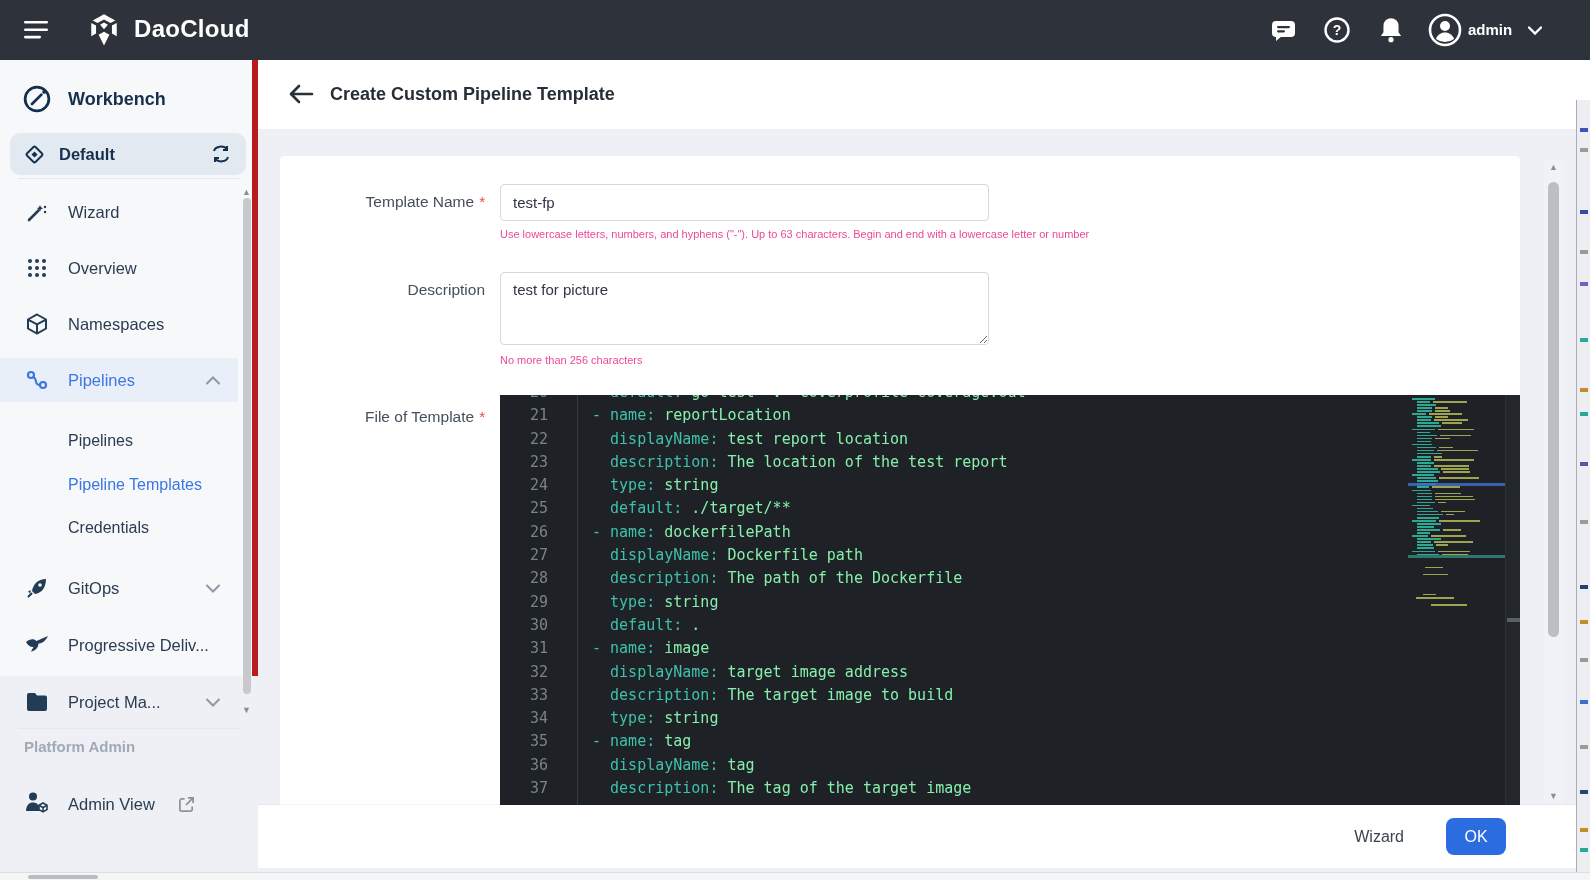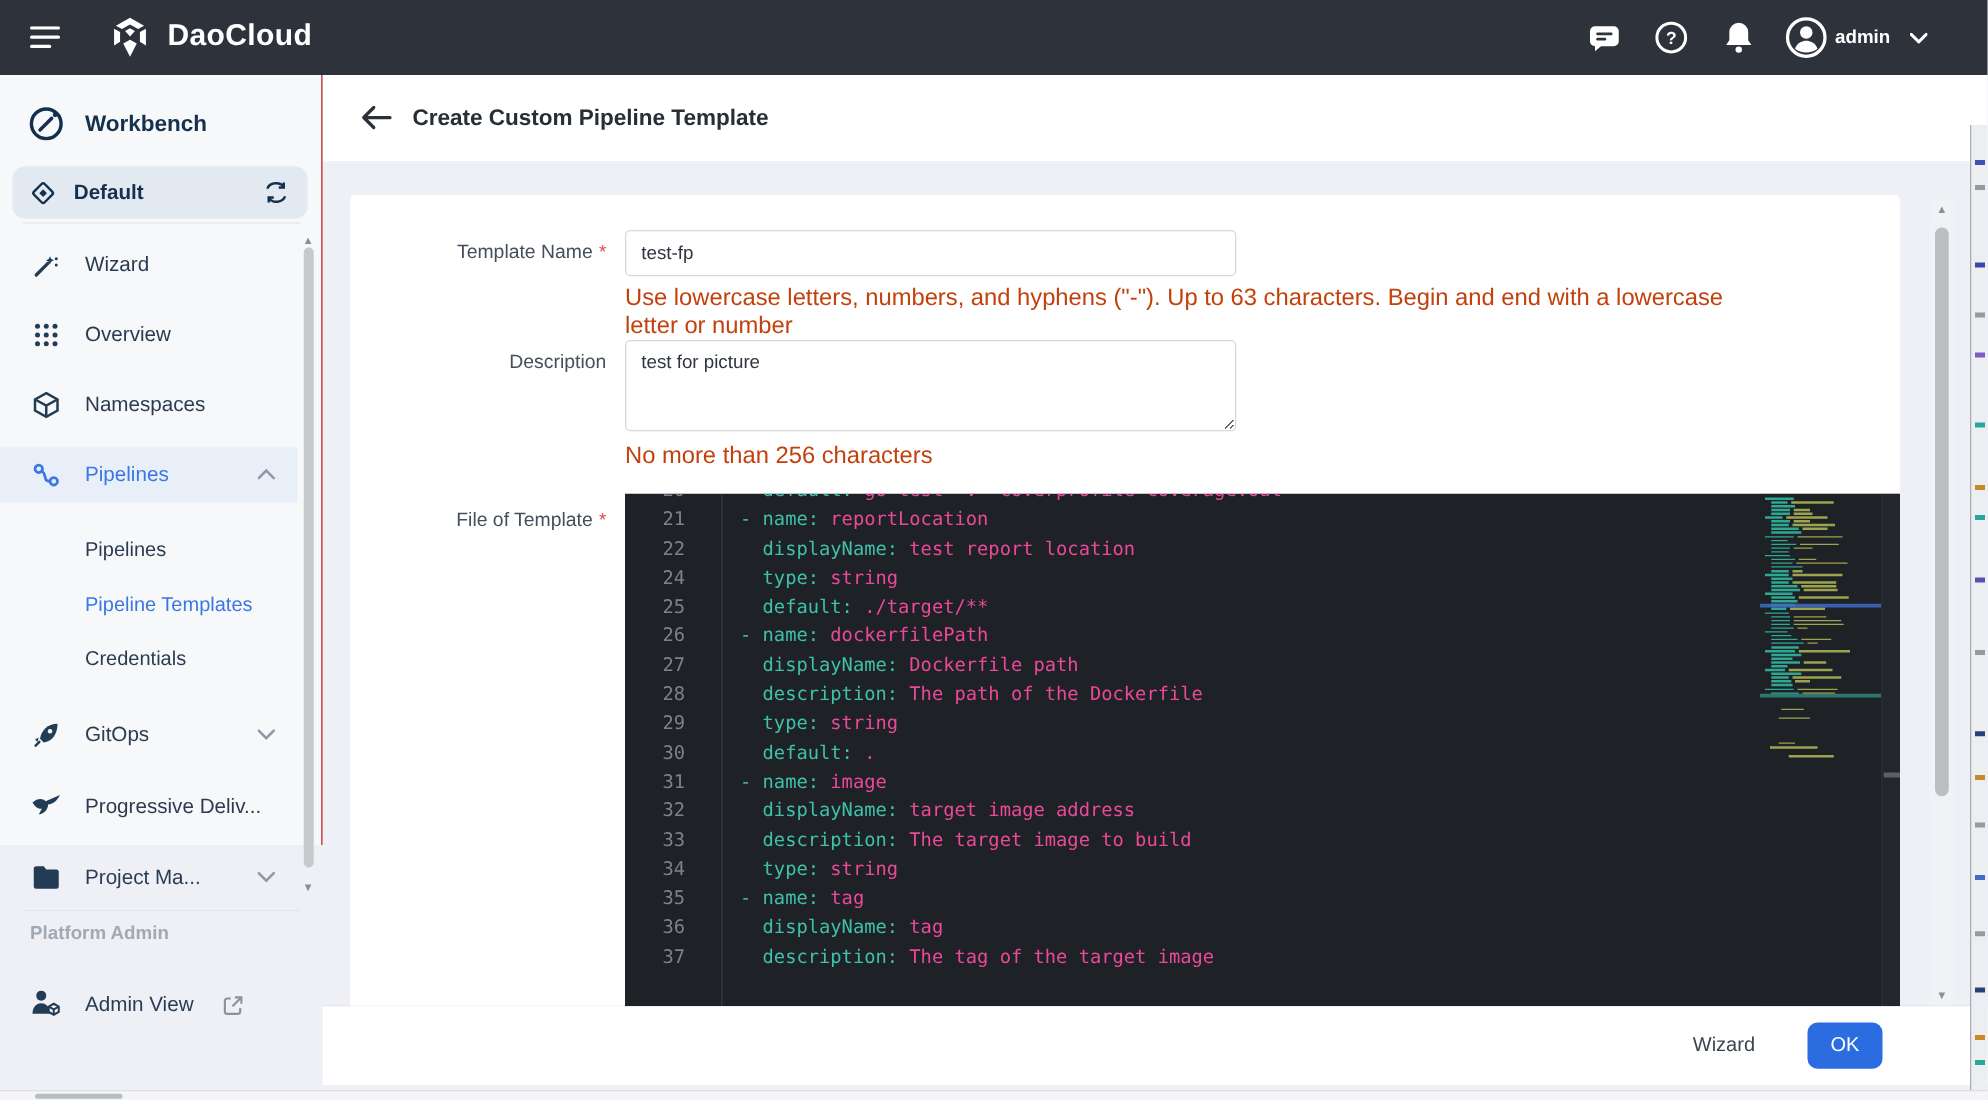--- a/index.html
+++ b/index.html
@@ -6,21 +6,21 @@
   html,body { width:1590px; height:880px; overflow:hidden; font-family:"Liberation Sans", sans-serif; background:#eef0f5; }
 
   
   #navbar { position:absolute; left:0; top:0; width:1590px; height:60px; background:#2e333b; z-index:30; }
   #navbar svg { display:block; }
   .nav-icon-btn { position:absolute; top:0; height:60px; display:flex; align-items:center; justify-content:center; cursor:pointer; }
   #brand-text { position:absolute; left:134px; top:15px; color:#fff; font-size:24px; font-weight:bold; letter-spacing:.3px; }
   #nav-username { position:absolute; left:1468px; top:21px; color:#fff; font-size:15px; font-weight:600; }
 
   
-  #sidebar { position:absolute; left:0; top:60px; width:258px; height:616px; background:#f7f8fa; border-right:1px solid #b91c1c; z-index:20; }
+  #sidebar { position:absolute; left:0; top:60px; width:258px; height:616px; background:#f7f8fa; border-right:6px solid #b91c1c; z-index:20; }
   #workbench-row { position:absolute; left:22px; top:24px; display:flex; align-items:center; gap:16px; }
   #workbench-row .wb-label { font-size:18px; font-weight:bold; color:#16304d; }
   #workspace-pill { position:absolute; left:10px; top:73px; width:236px; height:42px; background:#e3e9f1; border-radius:10px; display:flex; align-items:center; padding:0 14px; cursor:pointer; }
   #workspace-pill .ws-label { font-size:16.5px; font-weight:bold; color:#16304d; margin-left:14px; flex:1; }
   .side-divider { position:absolute; left:18px; width:222px; height:1px; background:#e4e7eb; }
   .menu-item { position:absolute; left:0; width:238px; height:44px; display:flex; align-items:center; cursor:pointer; }
   .menu-item .mi-icon { position:absolute; left:24px; width:26px; display:flex; justify-content:center; }
   .menu-item .mi-label { position:absolute; left:68px; font-size:16.5px; font-weight:500; color:#2b3c52; white-space:nowrap; }
   .menu-item .mi-chevron { position:absolute; left:206px; }
   .menu-item.active-parent { background:#e9eff9; }
@@ -40,33 +40,33 @@
   
   #main { position:absolute; left:258px; top:60px; width:1332px; height:820px; background:#eef0f5; }
   #page-header { position:absolute; left:0; top:0; width:1332px; height:70px; background:#fff; border-bottom:1px solid #eceef1; }
   #back-btn { position:absolute; left:30px; top:23px; width:28px; height:26px; cursor:pointer; }
   #page-title { position:absolute; left:72px; top:24px; font-size:18px; font-weight:bold; color:#272e36; }
   #card { position:absolute; left:22px; top:96px; width:1240px; height:649px; background:#fff; border-radius:4px 4px 0 0; }
 
   
   .form-label { position:absolute; left:0; width:205px; text-align:right; font-size:15.5px; color:#454f5b; line-height:36px; }
   .req-star { color:#e5484d; margin-left:5px; font-size:15px; }
-  .hint { position:absolute; left:220px; font-size:19px; color:#c2410c; }
+  .hint { position:absolute; left:220px; font-size:11px; color:#ec4899; }
   #tpl-name-input { position:absolute; left:220px; top:28px; width:489px; height:37px; border:1px solid #d4d9df; border-radius:4px; padding:0 12px; font-size:15px; color:#2f3640; font-family:"Liberation Sans",sans-serif; outline:none; background:#fff; }
   #desc-textarea { position:absolute; left:220px; top:116px; width:489px; height:73px; border:1px solid #d4d9df; border-radius:4px; padding:8px 12px; font-size:15px; color:#2f3640; font-family:"Liberation Sans",sans-serif; outline:none; resize:vertical; background:#fff; }
 
   
   #editor { position:absolute; left:220px; top:239px; width:1020px; height:410px; background:#1e2227; overflow:hidden; }
   #editor-lines { position:absolute; left:0; top:-14px; width:1020px; }
   .code-line { position:relative; height:23.3px; font-family:"DejaVu Sans Mono", monospace; font-size:15px; line-height:23.3px; white-space:pre; }
   .ln-num { position:absolute; left:0; top:0; width:48px; text-align:right; color:#7b828c; }
   .code-text { position:absolute; left:92px; top:0; }
   .t-ind { color:#45c0a9; }
   .t-key { color:#3fc0a9; }
-  .t-val { color:#ec4899; }
+  .t-val { color:#86efac; }
   #indent-guide { position:absolute; left:77px; top:0; bottom:0; width:1px; background:#343b42; }
   #minimap { position:absolute; left:908px; top:0; width:97px; height:410px; background:#1e2227; cursor:pointer; }
   #editor-vscroll { position:absolute; left:1005px; top:0; width:15px; height:410px; background:#23272c; border-left:1px solid #2c3137; }
   #editor-vscroll .ev-thumb { position:absolute; left:1px; top:223px; width:13px; height:4px; background:#5a6066; }
 
   
   #content-scrollbar { position:absolute; left:1286px; top:100px; width:19px; height:645px; background:#f1f2f5; }
   #content-scroll-thumb { position:absolute; left:4px; top:22px; width:11px; height:455px; background:#bcbec2; border-radius:6px; }
   #right-strip { position:absolute; left:1318px; top:40px; width:14px; height:780px; background:#eceef1; border-left:1px solid #a7adb3; z-index:40; }
 
@@ -315,20 +315,21 @@
     <div class="form-label" style="top:243px;">
       <span>File of Template</span><span class="req-star">*</span>
     </div>
 
     <div id="editor">
       <div id="indent-guide"></div>
       <div id="editor-lines">
           <div class="code-line"><span class="ln-num">20</span><span class="code-text"><span class="t-ind">  </span><span class="t-key">default:</span><span class="t-val"> go test -v -coverprofile coverage.out</span></span></div>
           <div class="code-line"><span class="ln-num">21</span><span class="code-text"><span class="t-ind">- </span><span class="t-key">name:</span><span class="t-val"> reportLocation</span></span></div>
           <div class="code-line"><span class="ln-num">22</span><span class="code-text"><span class="t-ind">  </span><span class="t-key">displayName:</span><span class="t-val"> test report location</span></span></div>
+          <div class="code-line"><span class="ln-num">23</span><span class="code-text"><span class="t-ind">  </span><span class="t-key">description:</span><span class="t-val"> The location of the test report</span></span></div>
           <div class="code-line"><span class="ln-num">24</span><span class="code-text"><span class="t-ind">  </span><span class="t-key">type:</span><span class="t-val"> string</span></span></div>
           <div class="code-line"><span class="ln-num">25</span><span class="code-text"><span class="t-ind">  </span><span class="t-key">default:</span><span class="t-val"> ./target/**</span></span></div>
           <div class="code-line"><span class="ln-num">26</span><span class="code-text"><span class="t-ind">- </span><span class="t-key">name:</span><span class="t-val"> dockerfilePath</span></span></div>
           <div class="code-line"><span class="ln-num">27</span><span class="code-text"><span class="t-ind">  </span><span class="t-key">displayName:</span><span class="t-val"> Dockerfile path</span></span></div>
           <div class="code-line"><span class="ln-num">28</span><span class="code-text"><span class="t-ind">  </span><span class="t-key">description:</span><span class="t-val"> The path of the Dockerfile</span></span></div>
           <div class="code-line"><span class="ln-num">29</span><span class="code-text"><span class="t-ind">  </span><span class="t-key">type:</span><span class="t-val"> string</span></span></div>
           <div class="code-line"><span class="ln-num">30</span><span class="code-text"><span class="t-ind">  </span><span class="t-key">default:</span><span class="t-val"> .</span></span></div>
           <div class="code-line"><span class="ln-num">31</span><span class="code-text"><span class="t-ind">- </span><span class="t-key">name:</span><span class="t-val"> image</span></span></div>
           <div class="code-line"><span class="ln-num">32</span><span class="code-text"><span class="t-ind">  </span><span class="t-key">displayName:</span><span class="t-val"> target image address</span></span></div>
           <div class="code-line"><span class="ln-num">33</span><span class="code-text"><span class="t-ind">  </span><span class="t-key">description:</span><span class="t-val"> The target image to build</span></span></div>

